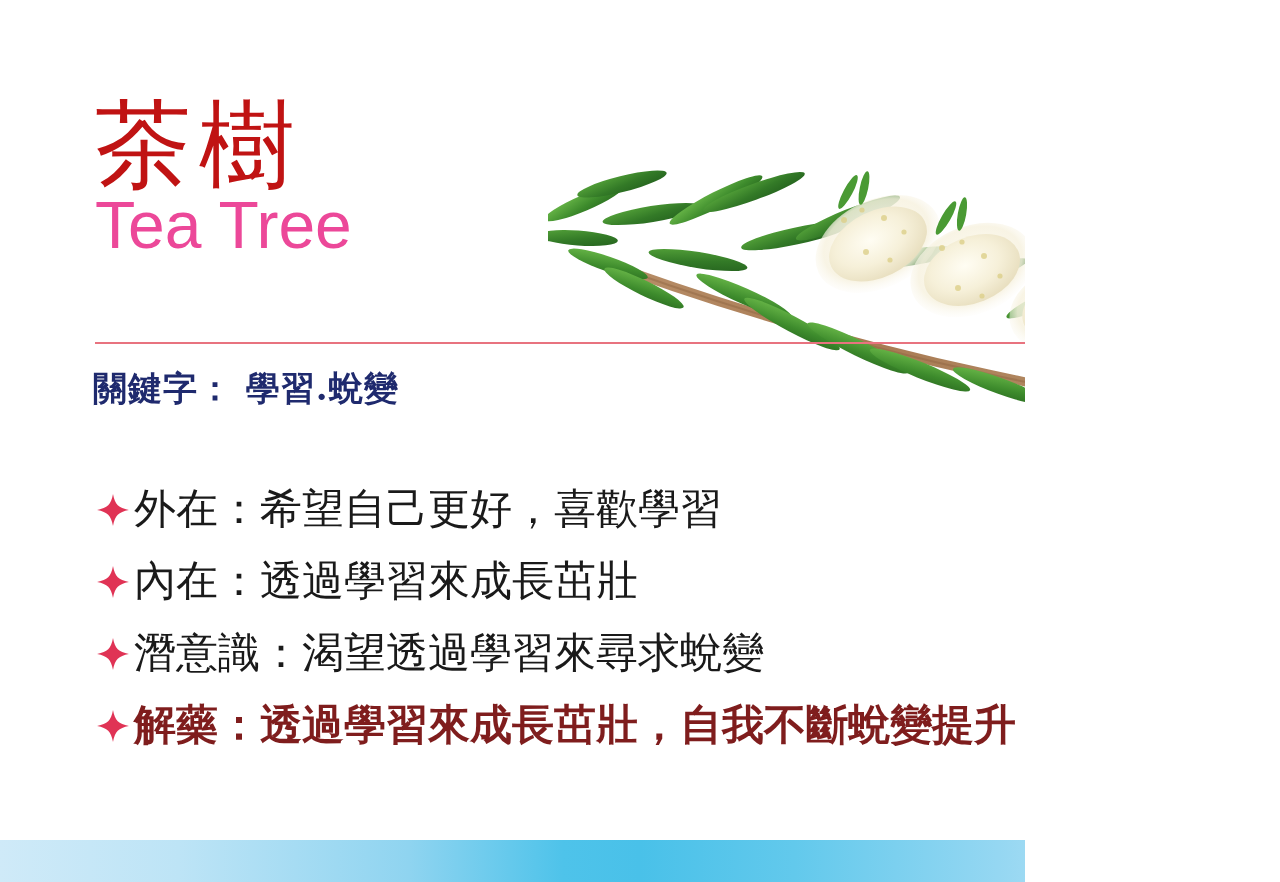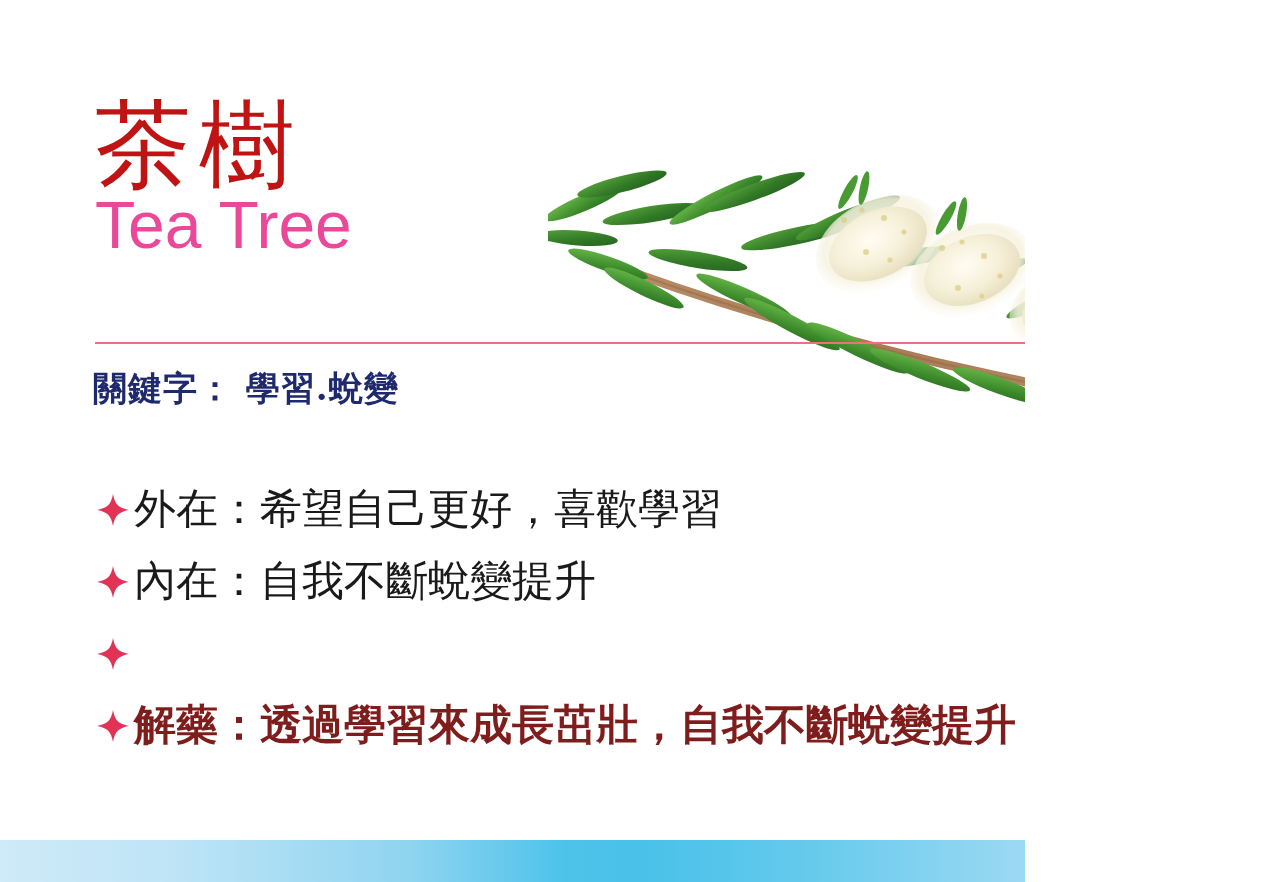--- a/index.html
+++ b/index.html
@@ -265,29 +265,30 @@
       </span>
       <span class="bullet-text">外在：希望自己更好，喜歡學習</span>
     </div>
 
     <div class="bullet-row">
       <span class="bullet-marker">
         <svg viewBox="0 0 32 32" xmlns="http://www.w3.org/2000/svg" aria-hidden="true">
           <path d="M16 1 C18 11 21 14 31 16 C21 18 18 21 16 31 C14 21 11 18 1 16 C11 14 14 11 16 1 Z" fill="#e03355"></path>
         </svg>
       </span>
-      <span class="bullet-text">內在：自我不斷蛻變提升</span>
+      <span class="bullet-text">內在：透過學習來成長茁壯</span>
     </div>
 
     <div class="bullet-row">
       <span class="bullet-marker">
         <svg viewBox="0 0 32 32" xmlns="http://www.w3.org/2000/svg" aria-hidden="true">
           <path d="M16 1 C18 11 21 14 31 16 C21 18 18 21 16 31 C14 21 11 18 1 16 C11 14 14 11 16 1 Z" fill="#e03355"></path>
         </svg>
       </span>
+      <span class="bullet-text">潛意識：渴望透過學習來尋求蛻變</span>
     </div>
 
     <div class="bullet-row emphasis">
       <span class="bullet-marker">
         <svg viewBox="0 0 32 32" xmlns="http://www.w3.org/2000/svg" aria-hidden="true">
           <path d="M16 1 C18 11 21 14 31 16 C21 18 18 21 16 31 C14 21 11 18 1 16 C11 14 14 11 16 1 Z" fill="#e03355"></path>
         </svg>
       </span>
       <span class="bullet-text">解藥：透過學習來成長茁壯，自我不斷蛻變提升</span>
     </div>

